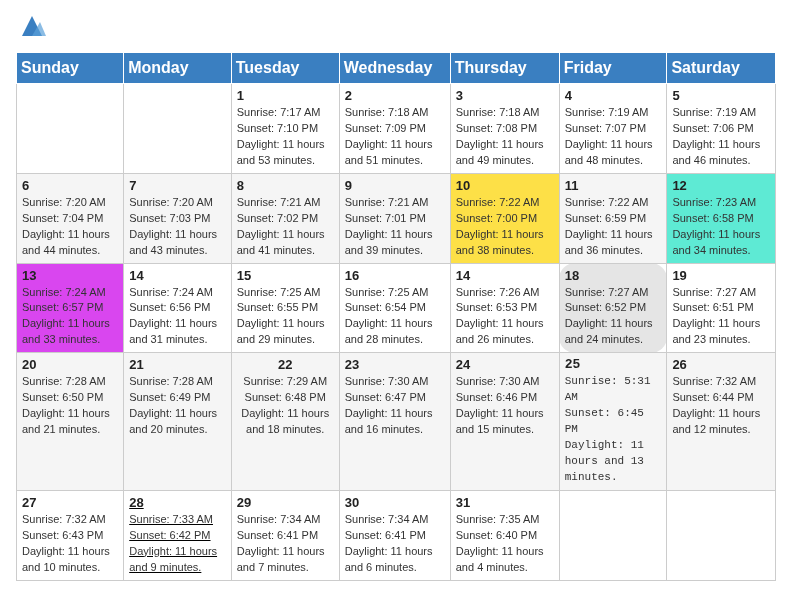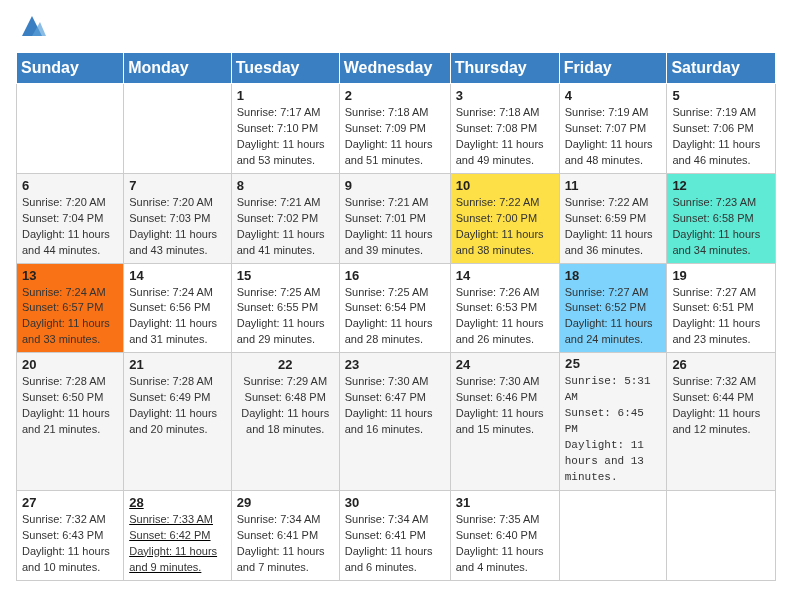--- a/index.html
+++ b/index.html
@@ -221,21 +221,21 @@
         <td style="background: #5eead4;">
           <div class="day-number">12</div>
           <div class="day-info">
             <div>Sunrise: 7:23 AM</div>
             <div>Sunset: 6:58 PM</div>
             <div>Daylight: 11 hours and 34 minutes.</div>
           </div>
         </td>
       </tr>
       <tr>
-        <td style="background: #f97316;">
+        <td style="background: #d946ef;">
           <div class="day-number">13</div>
           <div class="day-info">
             <div>Sunrise: 7:24 AM</div>
             <div>Sunset: 6:57 PM</div>
             <div>Daylight: 11 hours and 33 minutes.</div>
           </div>
         </td>
         <td style="background: rgb(255, 255, 255);">
           <div class="day-number">14</div>
           <div class="day-info">
@@ -261,21 +261,21 @@
           </div>
         </td>
         <td style="background: rgb(255, 255, 255);">
           <div class="day-number">14</div>
           <div class="day-info">
             <div>Sunrise: 7:26 AM</div>
             <div>Sunset: 6:53 PM</div>
             <div>Daylight: 11 hours and 26 minutes.</div>
           </div>
         </td>
-        <td style="background: #7dd3fc;">
+        <td style="background: #e5e5e5; border-radius: 16px;">
           <div class="day-number">18</div>
           <div class="day-info">
             <div>Sunrise: 7:27 AM</div>
             <div>Sunset: 6:52 PM</div>
             <div>Daylight: 11 hours and 24 minutes.</div>
           </div>
         </td>
         <td style="background: rgb(255, 255, 255);">
           <div class="day-number">19</div>
           <div class="day-info">

